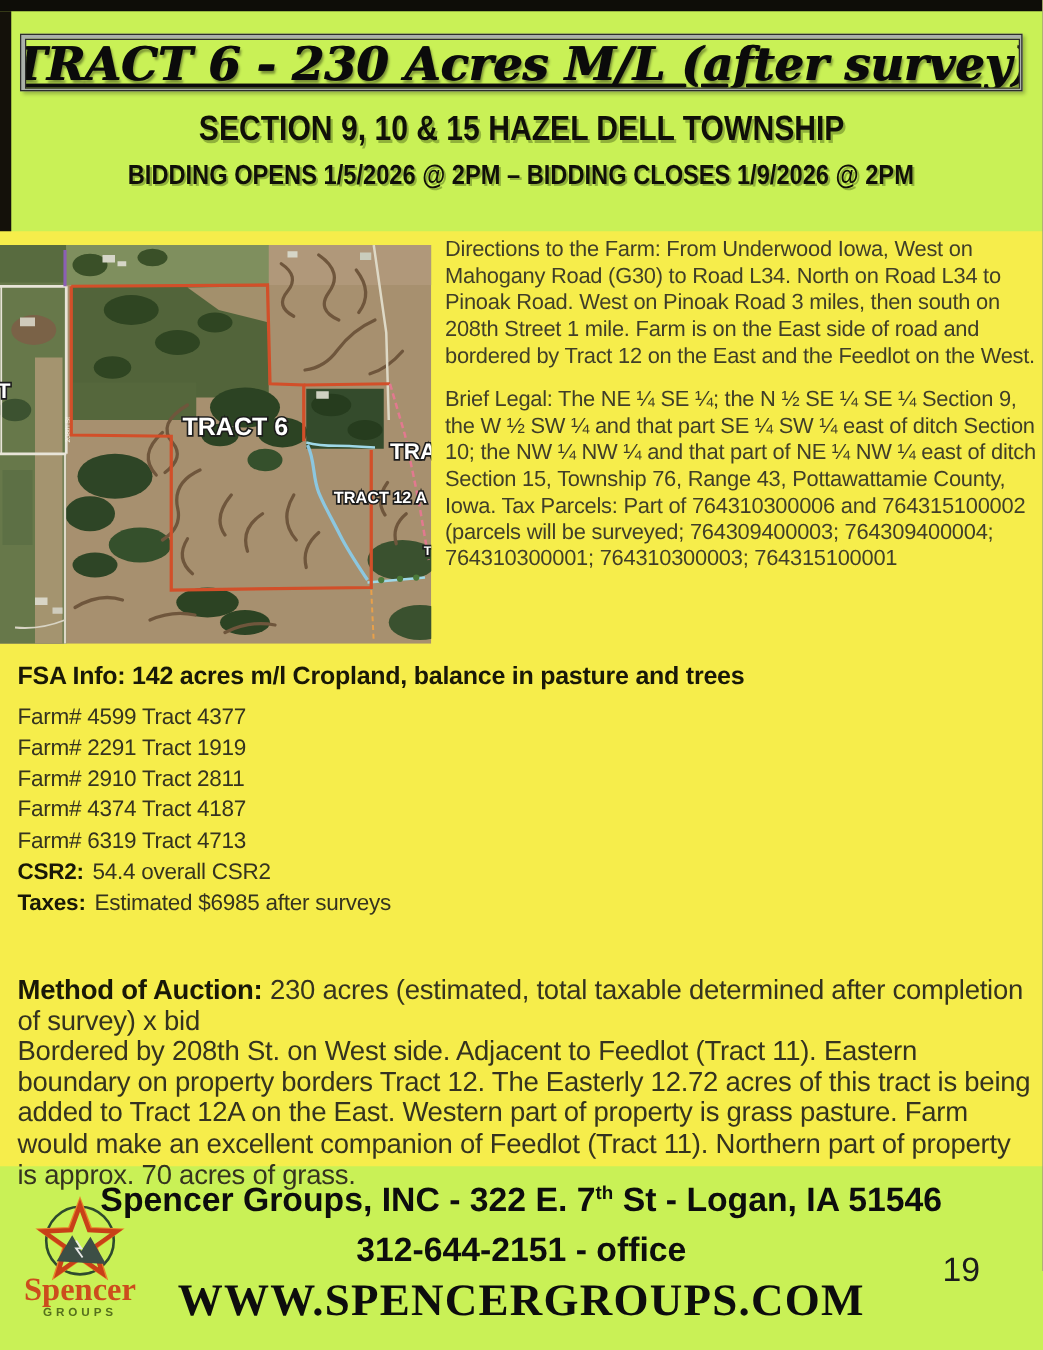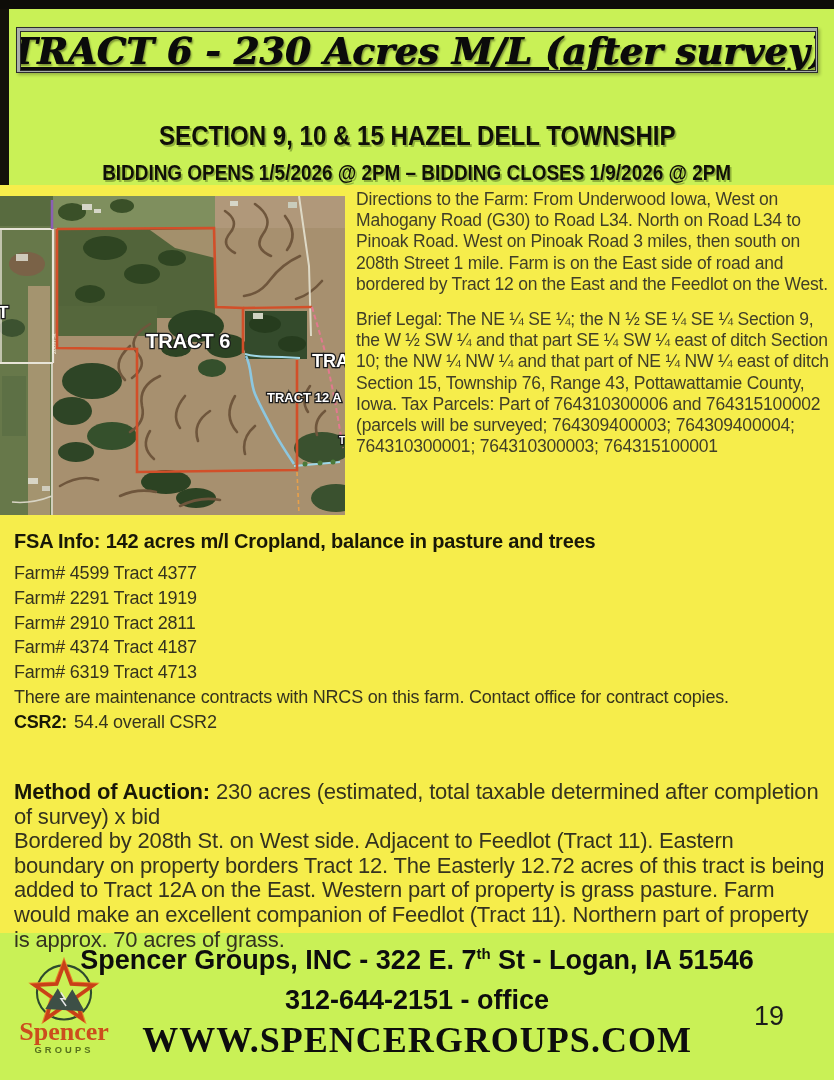--- a/index.html
+++ b/index.html
@@ -20,21 +20,21 @@
     width:100%; height:100%; background:#c9f156; border:1px solid #2d2d2d;
     display:flex; align-items:center; justify-content:center; overflow:hidden;
   }
   .title {
     font-family:"DejaVu Serif", serif; font-style:italic; font-weight:bold;
     font-size:37px; white-space:nowrap; color:#0b0b0b;
     text-decoration:underline; text-decoration-thickness:3px; text-underline-offset:3px;
     text-shadow:1px 0 #0b0b0b, 2px 2px 2px rgba(0,0,0,.4);
   }
 
-  .hline { position:absolute; left:0; width:834px; text-align:center; color:#101008;margin-top:33px; }
+  .hline { position:absolute; left:0; width:834px; text-align:center; color:#101008; }
   .hline .cond {
     display:inline-block; transform:scaleX(0.86); transform-origin:50% 50%;
     font-weight:bold; white-space:nowrap;
     text-shadow:2px 2px 0 rgba(40,60,10,.35);
   }
   .section-line { top:87px; font-size:28px; }
   .bidding-line { top:127px; font-size:22px; }
 
   .content-panel { position:absolute; left:0; top:185px; width:834px; height:748px; background:#f6ed4b; }
 
@@ -197,22 +197,22 @@
       <p>Brief Legal: The NE ¼ SE ¼; the N ½ SE ¼ SE ¼ Section 9, the W ½ SW ¼ and that part SE ¼ SW ¼ east of ditch Section 10; the NW ¼ NW ¼ and that part of NE ¼ NW ¼ east of ditch Section 15, Township 76, Range 43, Pottawattamie County, Iowa.  Tax Parcels: Part of 764310300006 and 764315100002 (parcels will be surveyed; 764309400003; 764309400004; 764310300001; 764310300003; 764315100001</p>
     </div>
 
     <div class="fsa-block">
       <p class="fsa-h">FSA Info: 142 acres m/l Cropland, balance in pasture and trees</p>
       <p class="fsa-line">Farm# 4599 Tract 4377</p>
       <p class="fsa-line">Farm# 2291 Tract 1919</p>
       <p class="fsa-line">Farm# 2910 Tract 2811</p>
       <p class="fsa-line">Farm# 4374 Tract 4187</p>
       <p class="fsa-line">Farm# 6319 Tract 4713</p>
-      <p class="fsa-line">There are maintenance contracts with NRCS on this farm. Contact office for contract copies.</p>
       <p class="fsa-line"><b>CSR2:</b><span class="lbl-gap"></span><span>54.4 overall CSR2</span></p>
+      <p class="fsa-line"><b>Taxes:</b><span class="lbl-gap"></span><span>Estimated $6985 after surveys</span></p>
     </div>
 
     <div class="method-block">
       <p><b>Method of Auction:</b> <span>230 acres (estimated, total taxable determined after completion of survey) x bid</span></p>
       <p>Bordered by 208th St. on West side. Adjacent to Feedlot (Tract 11). Eastern boundary on property borders Tract 12. The Easterly 12.72 acres of this tract is being added to Tract 12A on the East. Western part of property is grass pasture. Farm would make an excellent companion of Feedlot (Tract 11). Northern part of property is approx. 70 acres of grass.</p>
     </div>
   </div>
 
   <div class="footer">
     <svg class="logo-svg" viewBox="0 0 100 100">

